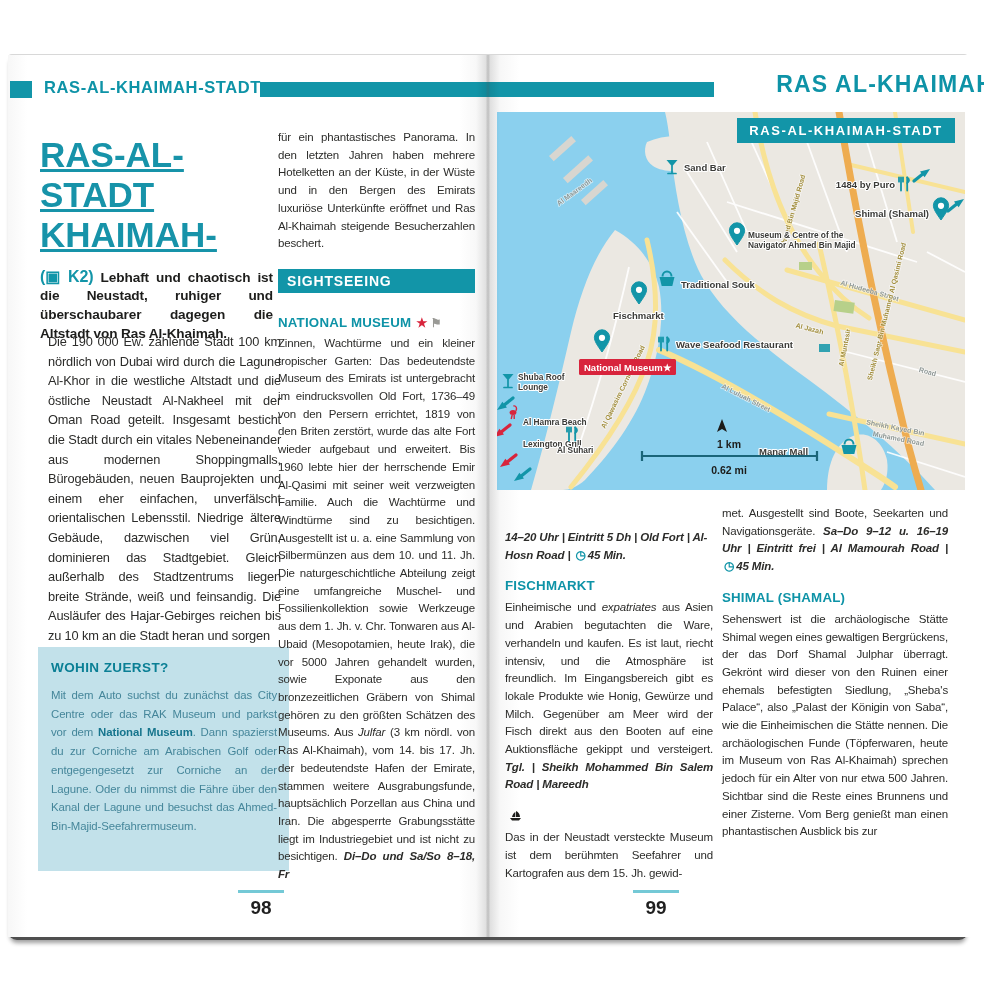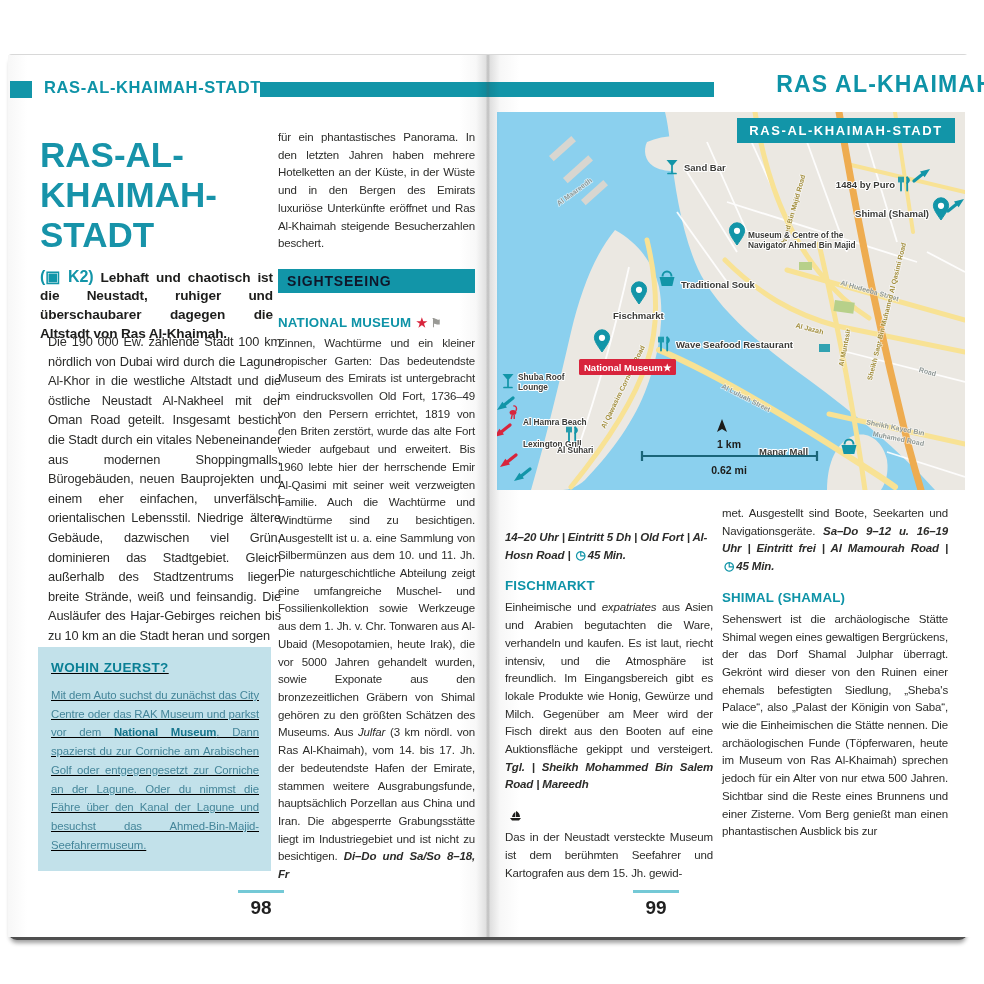--- a/index.html
+++ b/index.html
@@ -14,36 +14,36 @@
   .teal{background:#1295a8;}
   
   .hdr-sq{position:absolute;left:2px;top:26px;width:22px;height:17px;}
   .hdr-label{position:absolute;left:36px;top:23px;font-size:16.5px;font-weight:bold;color:#0e93a7;letter-spacing:.6px;}
   .hdr-bar{position:absolute;left:252px;top:27px;width:228px;height:15px;}
   
   .hdr-bar-r{position:absolute;left:0;top:27px;width:226px;height:15px;}
   .hdr-label-r{position:absolute;right:18px;top:16px;font-size:23px;font-weight:bold;color:#0e93a7;letter-spacing:1.2px;}
   .hdr-sq-r{position:absolute;right:0;top:26px;width:19px;height:17px;}
   
-  .title{position:absolute;left:32px;top:80px;font-size:35px;line-height:40px;font-weight:bold;color:#1793a9;letter-spacing:0;}
+  .title{position:absolute;left:32px;top:80px;font-size:35px;line-height:40px;font-weight:bold;color:#1793a9;letter-spacing:0;text-decoration:underline;}
   .title span{display:block;}
   .intro{position:absolute;left:32px;top:199px;width:233px;font-size:13.6px;line-height:18.8px;font-weight:bold;color:#1d1d1b;text-align:justify;letter-spacing:-0.1px;}
   .intro .ref{color:#1295a8;font-size:16px;}
   .t-body{color:#2c2c2a;text-align:justify;letter-spacing:-0.15px;margin:0;}
   .c1{font-size:12.8px;line-height:19.6px;}
   .c2{font-size:11.5px;line-height:17.7px;}
   .para1{position:absolute;left:40px;top:277px;width:233px;}
-  .whereto{position:absolute;left:30px;top:592px;width:233px;height:224px;background:#c2e1ea;box-sizing:border-box;padding:13px 12px 10px 13px;text-decoration:underline;}
+  .whereto{position:absolute;left:30px;top:592px;width:251px;height:224px;background:#c2e1ea;box-sizing:border-box;padding:13px 12px 10px 13px;}
   .wt-title{font-size:13.5px;font-weight:bold;color:#0a7f95;letter-spacing:.4px;margin-bottom:11px;}
   .wt-text{margin:0;font-size:11.4px;line-height:18.7px;color:#45869a;text-align:justify;letter-spacing:-0.1px;}
   .wt-text b{color:#16758d;}
   
   .colm{position:absolute;left:270px;top:74px;width:197px;}
   .colm .cont{margin-bottom:16px;}
-  .sightseeing{background:#1295a8;color:#0f172a;font-size:14px;font-weight:bold;letter-spacing:.8px;padding:4px 4px 4px 9px;margin-bottom:12px;}
+  .sightseeing{background:#1295a8;color:#ffffff;font-size:14px;font-weight:bold;letter-spacing:.8px;padding:4px 4px 4px 9px;margin-bottom:12px;}
   .poi-head{color:#0e93a7;font-size:13.3px;font-weight:bold;letter-spacing:.2px;margin-bottom:5px;margin-top:22px;}
   .poi-head .star{color:#d8243c;margin-left:5px;font-size:12.5px;}
   .poi-head .flag{color:#9a9a96;margin-left:3px;font-size:12px;}
   .det{font-style:italic;}
   
   .rcol{position:absolute;top:450px;}
   .rcol1{left:17px;width:208px;margin-top:24px;}
   .rcol2{left:234px;width:226px;}
   .det-p{margin:0 0 13px 0;font-size:11.5px;line-height:17.7px;font-weight:bold;color:#2c2c2a;font-style:italic;text-align:left;letter-spacing:-0.15px;}
   .poi-head2{color:#0e93a7;font-size:13.3px;font-weight:bold;letter-spacing:.2px;margin:13px 0 5px 0;line-height:17px;}
@@ -72,22 +72,22 @@
 
 <div class="book">
 
   <div class="page page-left">
     <div class="hdr-sq teal"></div>
     <div class="hdr-label">RAS-AL-KHAIMAH-STADT</div>
     <div class="hdr-bar teal"></div>
 
     <h1 class="title" style="margin:0;">
       <span>RAS-AL-</span>
+      <span>STADT</span>
       <span>KHAIMAH-</span>
-      <span>STADT</span>
     </h1>
 
     <p class="intro">
       <span class="ref">(▣ K2)</span>
       <span>Lebhaft und chaotisch ist die Neustadt, ruhiger und überschaubarer dagegen die Altstadt von Ras Al-Khaimah.</span>
     </p>
 
     <p class="t-body c1 para1">Die 190 000 Ew. zählende Stadt 100 km nördlich von Dubai wird durch die Lagune Al-Khor in die westliche Altstadt und die östliche Neustadt Al-Nakheel mit der Oman Road geteilt. Insgesamt besticht die Stadt durch ein vitales Nebeneinander aus modernen Shoppingmalls, Bürogebäuden, neuen Bauprojekten und einem eher einfachen, unverfälscht orientalischen Lebensstil. Niedrige ältere Gebäude, dazwischen viel Grün, dominieren das Stadtgebiet. Gleich außerhalb des Stadtzentrums liegen breite Strände, weiß und feinsandig. Die Ausläufer des Hajar-Gebirges reichen bis zu 10 km an die Stadt heran und sorgen</p>
 
     <div class="whereto">

